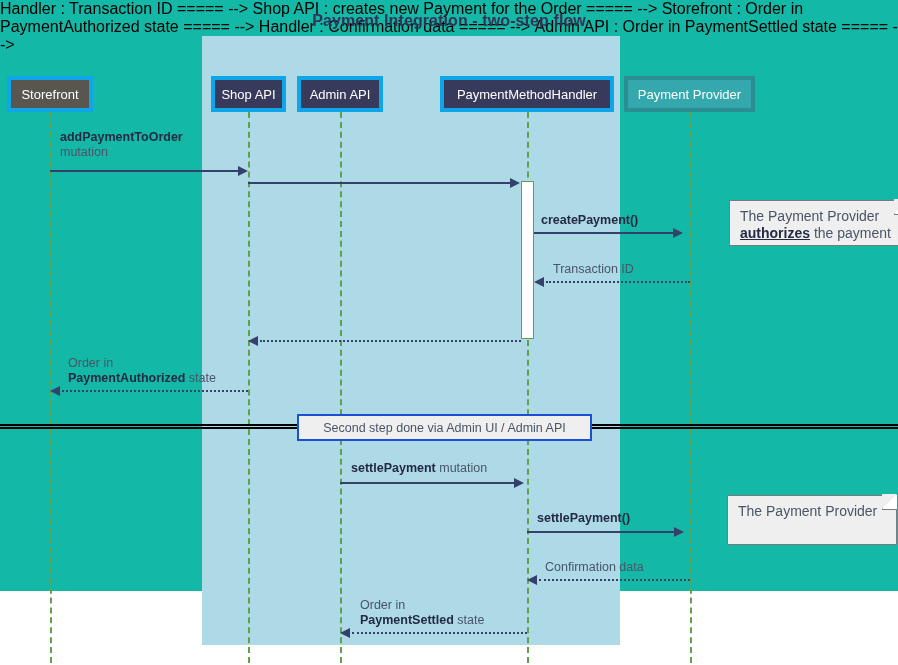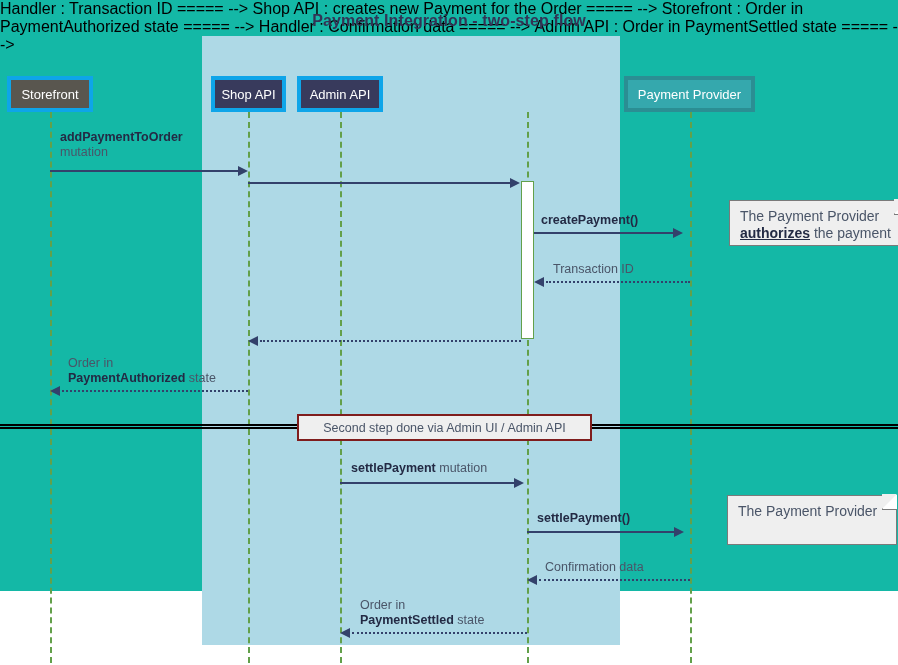--- a/index.html
+++ b/index.html
@@ -129,21 +129,21 @@
 
   
   .divider-line {
     left: 0; width: 898px; height: 5px;
     border-top: 2px solid #000000;
     border-bottom: 2px solid #000000;
     box-sizing: border-box;
   }
   .divider-box {
     background: #efefef;
-    border: 2px solid #7f1d1d;
+    border: 2px solid #1d4ed8;
     box-sizing: border-box;
     display: flex; align-items: center; justify-content: center;
     font-size: 12.5px;
     color: #4a5568;
     text-align: center;
   }
 </style>
 </head>
 <body>
 
@@ -159,20 +159,21 @@
   <div class="abs lifeline" style="left:50px;"></div>
   <div class="abs lifeline" style="left:248px;"></div>
   <div class="abs lifeline" style="left:340px;"></div>
   <div class="abs lifeline" style="left:527px;"></div>
   <div class="abs lifeline" style="left:690px;"></div>
 
   
   <div class="abs participant p-storefront">Storefront</div>
   <div class="abs participant p-shopapi">Shop API</div>
   <div class="abs participant p-adminapi">Admin API</div>
+  <div class="abs participant p-pmh">PaymentMethodHandler</div>
   <div class="abs participant p-provider">Payment Provider</div>
 
   
   <div class="abs activation" style="left:521px; top:181px; height:158px;"></div>
 
   
   <div class="abs msg-label" style="left:60px; top:130px;">
     <div><b>addPaymentToOrder</b></div>
     <div>mutation</div>
   </div>

